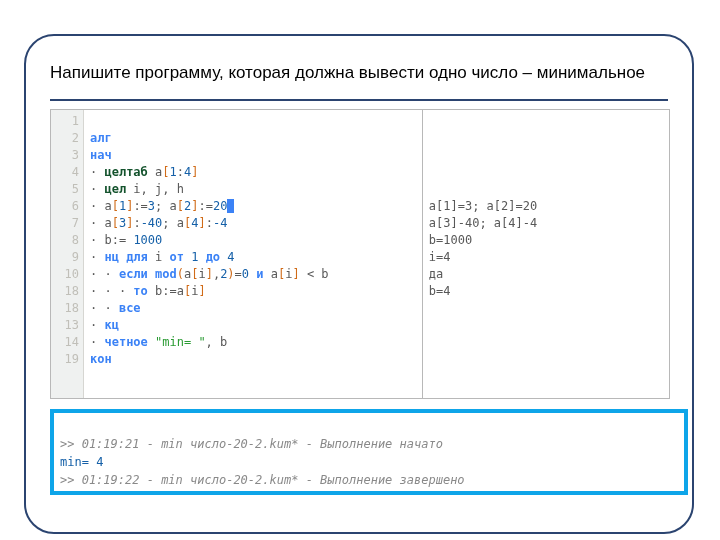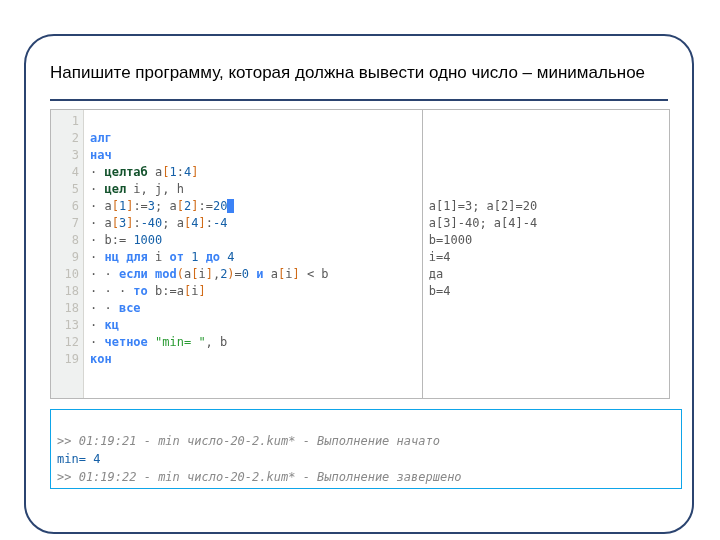--- a/index.html
+++ b/index.html
@@ -5,21 +5,21 @@
   html,body{margin:0;padding:0;width:720px;height:540px;background:#fff;font-family:Arial,sans-serif}
   .frame{position:absolute;left:24px;top:34px;width:670px;height:500px;border:2px solid #2b4470;border-radius:30px;box-sizing:border-box;padding:26px 24px}
   .title{font-size:17px;color:#000;line-height:1.35;margin-bottom:14px}
   .hr{height:2px;background:#2b4470;margin:0 0 8px 0}
   .ide{display:flex;width:620px;height:290px;margin-top:8px;box-sizing:border-box}
   .code-pane{display:flex;width:380px;border:1px solid #b8b8b8;background:#fff;font-family:Consolas,monospace;font-size:12px}
   .gutter{width:28px;background:#eff1f0;color:#c0bfb8;border-right:1px solid #d6d6d2;text-align:right;padding:3px 4px 3px 0}
   .gutter div{height:17px;line-height:17px}
   .code{padding:3px 6px;white-space:pre;line-height:17px;color:#585858}
   .vars-pane{width:240px;border:1px solid #b8b8b8;border-left:none;background:#fff;font-family:Consolas,monospace;font-size:12px;padding:3px 6px;white-space:pre;line-height:17px;color:#585858}
-  .console{width:618px;height:70px;margin-top:10px;border:1px solid #0ea5e9;background:#fff;font-family:Consolas,monospace;font-size:12px;font-style:italic;color:#898989;padding:4px 6px;line-height:18px;white-space:pre}
+  .console{width:618px;height:70px;margin-top:10px;border:4px solid #0ea5e9;background:#fff;font-family:Consolas,monospace;font-size:12px;font-style:italic;color:#898989;padding:4px 6px;line-height:18px;white-space:pre}
   .kw-b{color:#3b82f6;font-weight:bold}
   .kw-o{color:#14532d;font-weight:bold}
   .br{color:#d06b18}
   .num{color:#1560a8}
   .str{color:#2a9b33}
   .cursor{border-right:7px solid #3b82f6}
   .c-out{color:#1560a8;font-style:normal}
 </style>
 </head>
 <body>
@@ -39,21 +39,21 @@
         <div>4</div>
         <div>5</div>
         <div>6</div>
         <div>7</div>
         <div>8</div>
         <div>9</div>
         <div>10</div>
         <div>18</div>
         <div>18</div>
         <div>13</div>
-        <div>12</div>
+        <div>14</div>
         <div>19</div>
       </div>
       <div class="code">
 <span class="kw-b">алг</span>
 <span class="kw-b">нач</span>
 <span>· </span><span class="kw-o">целтаб </span><span>a</span><span class="br">[</span><span class="num">1</span><span>:</span><span class="num">4</span><span class="br">]</span>
 <span>· </span><span class="kw-o">цел </span><span>i, j, h</span>
 <span>· </span><span>a</span><span class="br">[</span><span class="num">1</span><span class="br">]</span><span>:=</span><span class="num">3</span><span>; </span><span>a</span><span class="br">[</span><span class="num">2</span><span class="br">]</span><span>:=</span><span class="num cursor">20</span>
 <span>· </span><span>a</span><span class="br">[</span><span class="num">3</span><span class="br">]</span><span>:</span><span class="num">-40</span><span>; </span><span>a</span><span class="br">[</span><span class="num">4</span><span class="br">]</span><span>:</span><span class="num">-4</span>
 <span>· </span><span>b</span><span>:= </span><span class="num">1000</span>

